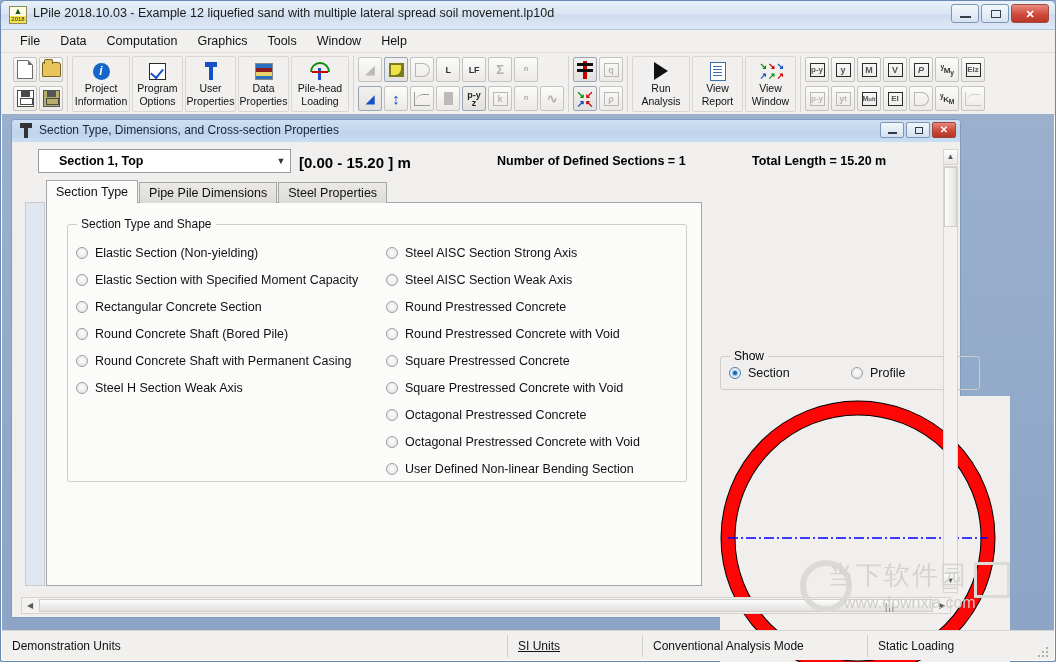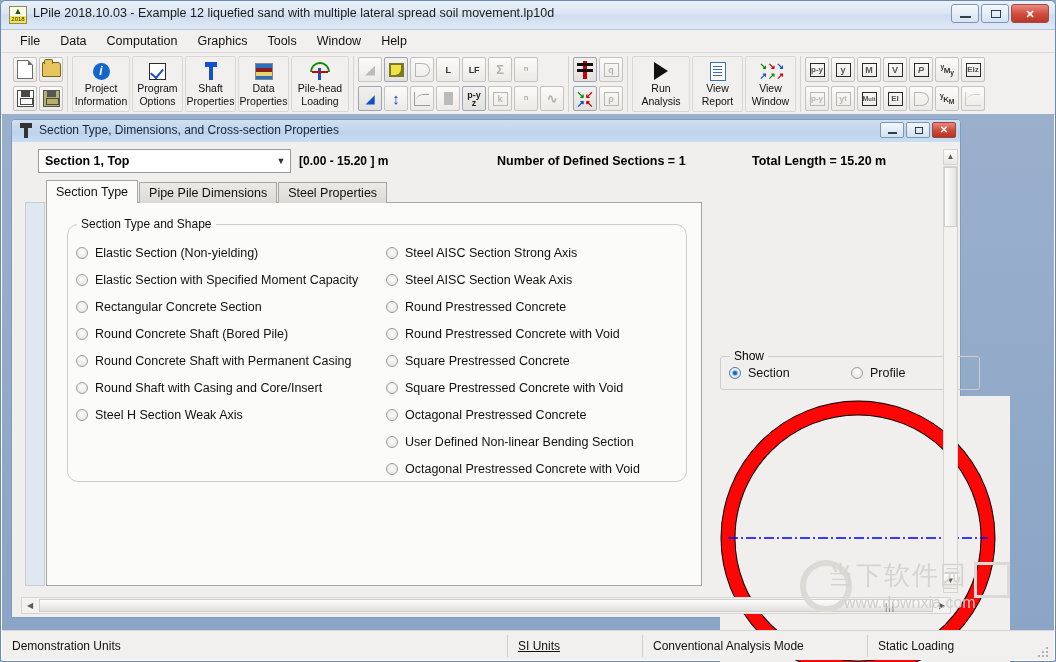--- a/index.html
+++ b/index.html
@@ -160,23 +160,23 @@
   .child-body{position:absolute;left:0;right:0;top:22px;bottom:0;background:#f0efee;}
 
   .sectionbar{
     position:absolute;left:0;right:0;top:0;height:38px;
   }
   .combo{
     position:absolute;left:26px;top:7px;width:253px;height:24px;
     background:#fff;border:1px solid #9a9a9a;box-sizing:border-box;
     display:flex;align-items:center;
   }
-  .combo .val{font-size:12.5px;font-weight:bold;padding-left:6px;flex:1;}
+  .combo .val{font-size:12.5px;font-weight:bold;padding-left:20px;flex:1;}
   .combo .arrow{width:18px;text-align:center;color:#333;font-size:9px;}
-  .rangetxt{position:absolute;left:287px;top:12px;font-size:12px;font-weight:bold;}
+  .rangetxt{position:absolute;left:287px;top:12px;font-size:15px;font-weight:bold;}
   .numsec{position:absolute;left:485px;top:12px;font-size:12.5px;font-weight:bold;}
   .totlen{position:absolute;left:740px;top:12px;font-size:12.5px;font-weight:bold;}
 
   
   .tabs{position:absolute;left:34px;top:38px;height:23px;display:flex;align-items:flex-end;z-index:3;}
   .tab{
     height:21px;border:1px solid #a6a6a6;border-bottom:none;
     background:linear-gradient(to bottom,#eceae7,#dcdad6);
     font-size:12.5px;padding:0 9px;display:flex;align-items:center;color:#111;
     margin-right:1px;box-sizing:border-box;
@@ -186,21 +186,21 @@
     position:relative;z-index:4;
   }
   .tabpanel{
     position:absolute;left:34px;top:60px;width:656px;bottom:31px;
     background:#fbfbfa;border:1px solid #a6a6a6;box-sizing:border-box;
   }
   .leftstrip{position:absolute;left:13px;top:60px;width:20px;bottom:31px;background:#dfe7f1;border:1px solid #c9cdd3;box-sizing:border-box;}
 
   .groupbox{
     position:absolute;left:20px;top:21px;width:620px;height:258px;
-    border:1px solid #cfcdca;border-radius:11px;box-sizing:border-box;
+    border:1px solid #cfcdca;border-radius:3px;box-sizing:border-box;
   }
   .groupbox > .gtitle{
     position:absolute;left:9px;top:-8px;background:#fbfbfa;padding:0 4px;font-size:12px;color:#111;
   }
   .radios{position:absolute;left:8px;top:14px;right:6px;}
   .rcol{position:absolute;top:0;}
   .rcol.left{left:0;width:310px;}
   .rcol.right{left:310px;width:305px;}
   .radio{display:flex;align-items:center;height:27px;font-size:12.5px;color:#111;}
   .rdot{
@@ -357,21 +357,21 @@
         <div class="cap">Program</div>
         <div class="cap">Options</div>
       </div>
       <div class="bigbtn">
         <div class="ico">
             <span class="pile-ico">
               <i></i>
               <u></u>
             </span>
           </div>
-        <div class="cap">Shaft</div>
+        <div class="cap">User</div>
         <div class="cap">Properties</div>
       </div>
       <div class="bigbtn">
         <div class="ico">
           <span class="soil-ico">
             <span style="background:#2a6fc0"></span>
               <span style="background:#8e1b1b"></span>
             <span style="background:#e8d46a"></span>
               <span style="background:#2a6fc0"></span>
           </span>
@@ -643,24 +643,20 @@
                 <label class="radio">
                   <span class="rdot"></span>
                   <span class="rlabel">Round Concrete Shaft (Bored Pile)</span>
                 </label>
                 <label class="radio">
                   <span class="rdot"></span>
                   <span class="rlabel">Round Concrete Shaft with Permanent Casing</span>
                 </label>
                 <label class="radio">
                   <span class="rdot"></span>
-                  <span class="rlabel">Round Shaft with Casing and Core/Insert</span>
-                </label>
-                <label class="radio">
-                  <span class="rdot"></span>
                   <span class="rlabel">Steel H Section Weak Axis</span>
                 </label>
               </div>
 
               <div class="rcol right">
                 <label class="radio">
                   <span class="rdot"></span>
                   <span class="rlabel">Steel AISC Section Strong Axis</span>
                 </label>
                 <label class="radio">
@@ -682,25 +678,25 @@
                 <label class="radio">
                   <span class="rdot"></span>
                   <span class="rlabel">Square Prestressed Concrete with Void</span>
                 </label>
                 <label class="radio">
                   <span class="rdot"></span>
                   <span class="rlabel">Octagonal Prestressed Concrete</span>
                 </label>
                 <label class="radio">
                   <span class="rdot"></span>
+                  <span class="rlabel">Octagonal Prestressed Concrete  with Void</span>
+                </label>
+                <label class="radio">
+                  <span class="rdot"></span>
                   <span class="rlabel">User Defined Non-linear Bending Section</span>
-                </label>
-                <label class="radio">
-                  <span class="rdot"></span>
-                  <span class="rlabel">Octagonal Prestressed Concrete  with Void</span>
                 </label>
               </div>
             </div>
           </div>
         </div>
 
         <div class="showbox">
           <div class="gtitle">Show</div>
           <label class="radio one checked">
             <span class="rdot"></span>

